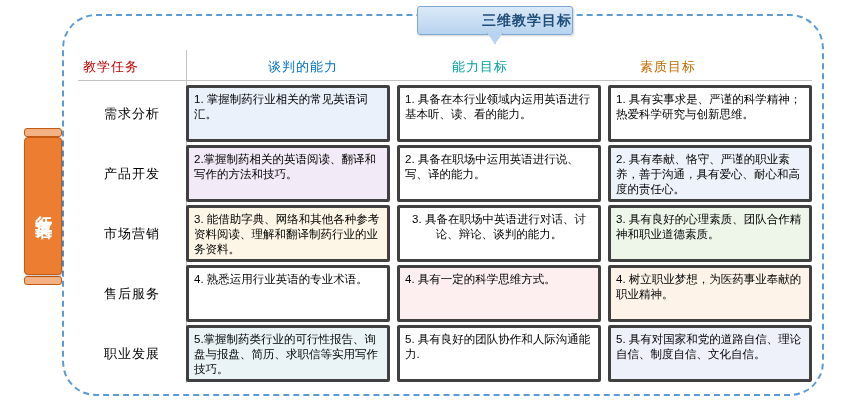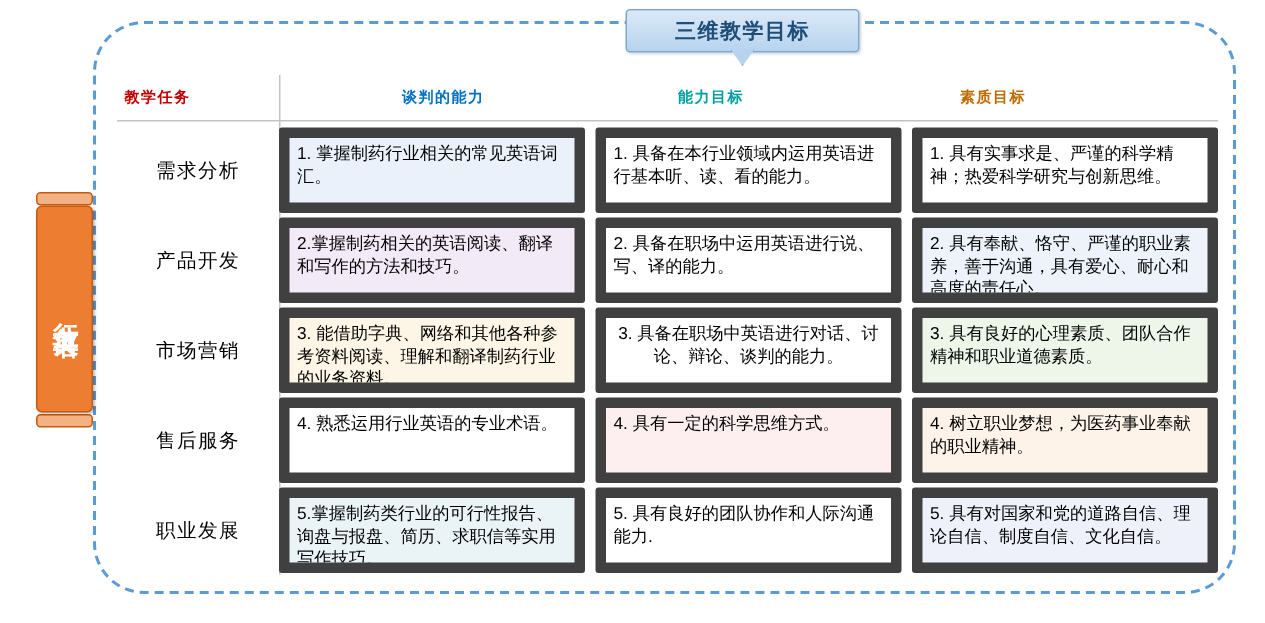--- a/index.html
+++ b/index.html
@@ -69,21 +69,21 @@
     position: absolute;
     left: 417px;
     top: 6px;
     width: 154px;
     height: 27px;
     background: linear-gradient(to bottom, #dbe9f7 0%, #b7d3ef 100%);
     border: 1px solid #7ba7d0;
     border-radius: 3px;
     display: flex;
     align-items: center;
-    justify-content: center;
+    justify-content: flex-end;
     box-shadow: 1px 1px 2px rgba(0,0,0,0.18);
   }
   .title-banner .txt {
     color: #1f4e79;
     font-weight: bold;
     font-size: 14px;
     letter-spacing: 1px;
   }
   .banner-tail {
     position: absolute;
@@ -94,23 +94,23 @@
     background: #b7d3ef;
     border-left: 1px solid #7ba7d0;
     border-right: 1px solid #7ba7d0;
     border-bottom: 1px solid #7ba7d0;
     clip-path: polygon(0 0, 100% 0, 50% 100%);
   }
 
   
   .hdr {
     position: absolute;
-    font-weight: bold;
+    font-weight: normal;
     color: #c00000;
-    font-size: 10px;
+    font-size: 13px;
     letter-spacing: 1px;
     white-space: nowrap;
   }
   .hdr.task { left: 83px; top: 58px; }
   .hdr.k1 { left: 268px; top: 58px; color: #0070c0; }
   .hdr.k2 { left: 452px; top: 58px; color: #00a0a0; }
   .hdr.k3 { left: 640px; top: 58px; color: #bf6a00; }
 
   
   .grid {
@@ -132,21 +132,21 @@
     justify-content: center;
     font-weight: normal;
     font-size: 13px;
     color: #000000;
     letter-spacing: 1px;
     flex: none;
   }
   .cell {
     flex: 1;
     margin-right: 7px;
-    border: 7px solid #404040;
+    border: 3px solid #404040;
     border-radius: 2px;
     padding: 4px 5px;
     font-size: 11.5px;
     line-height: 1.32;
     color: #000000;
     box-sizing: border-box;
     overflow: hidden;
   }
   .cell:last-child { margin-right: 0; }
 

